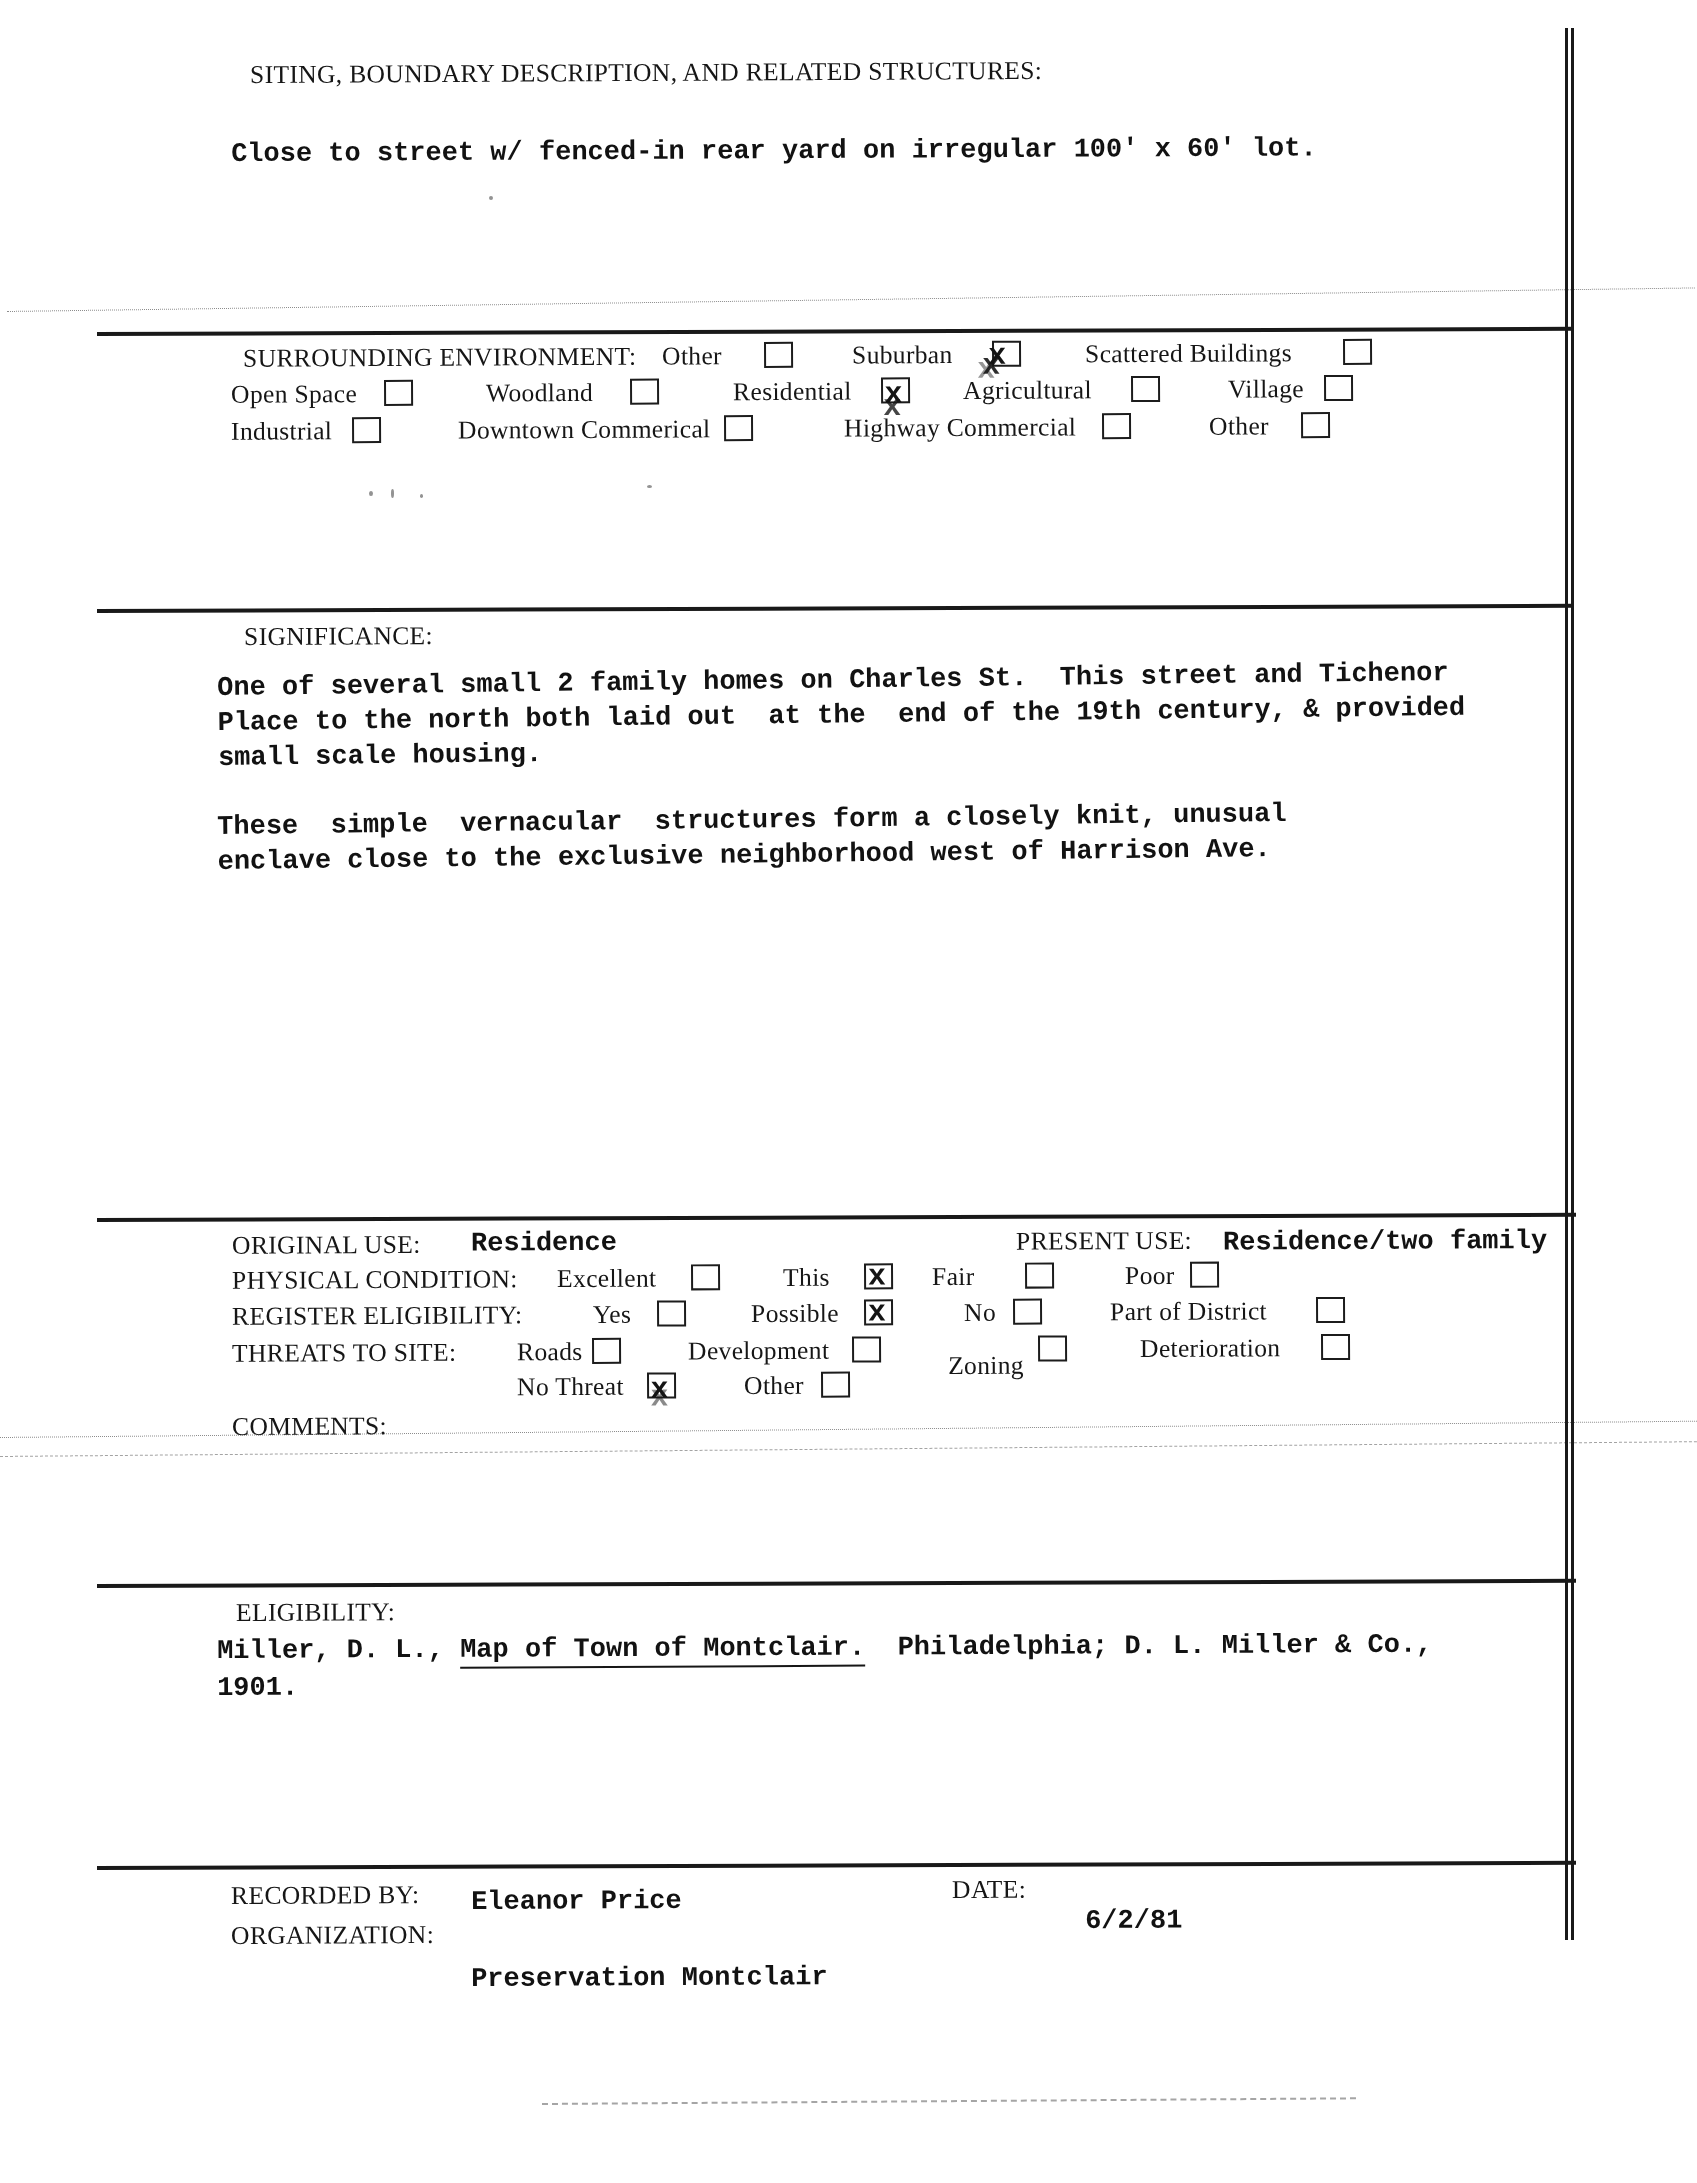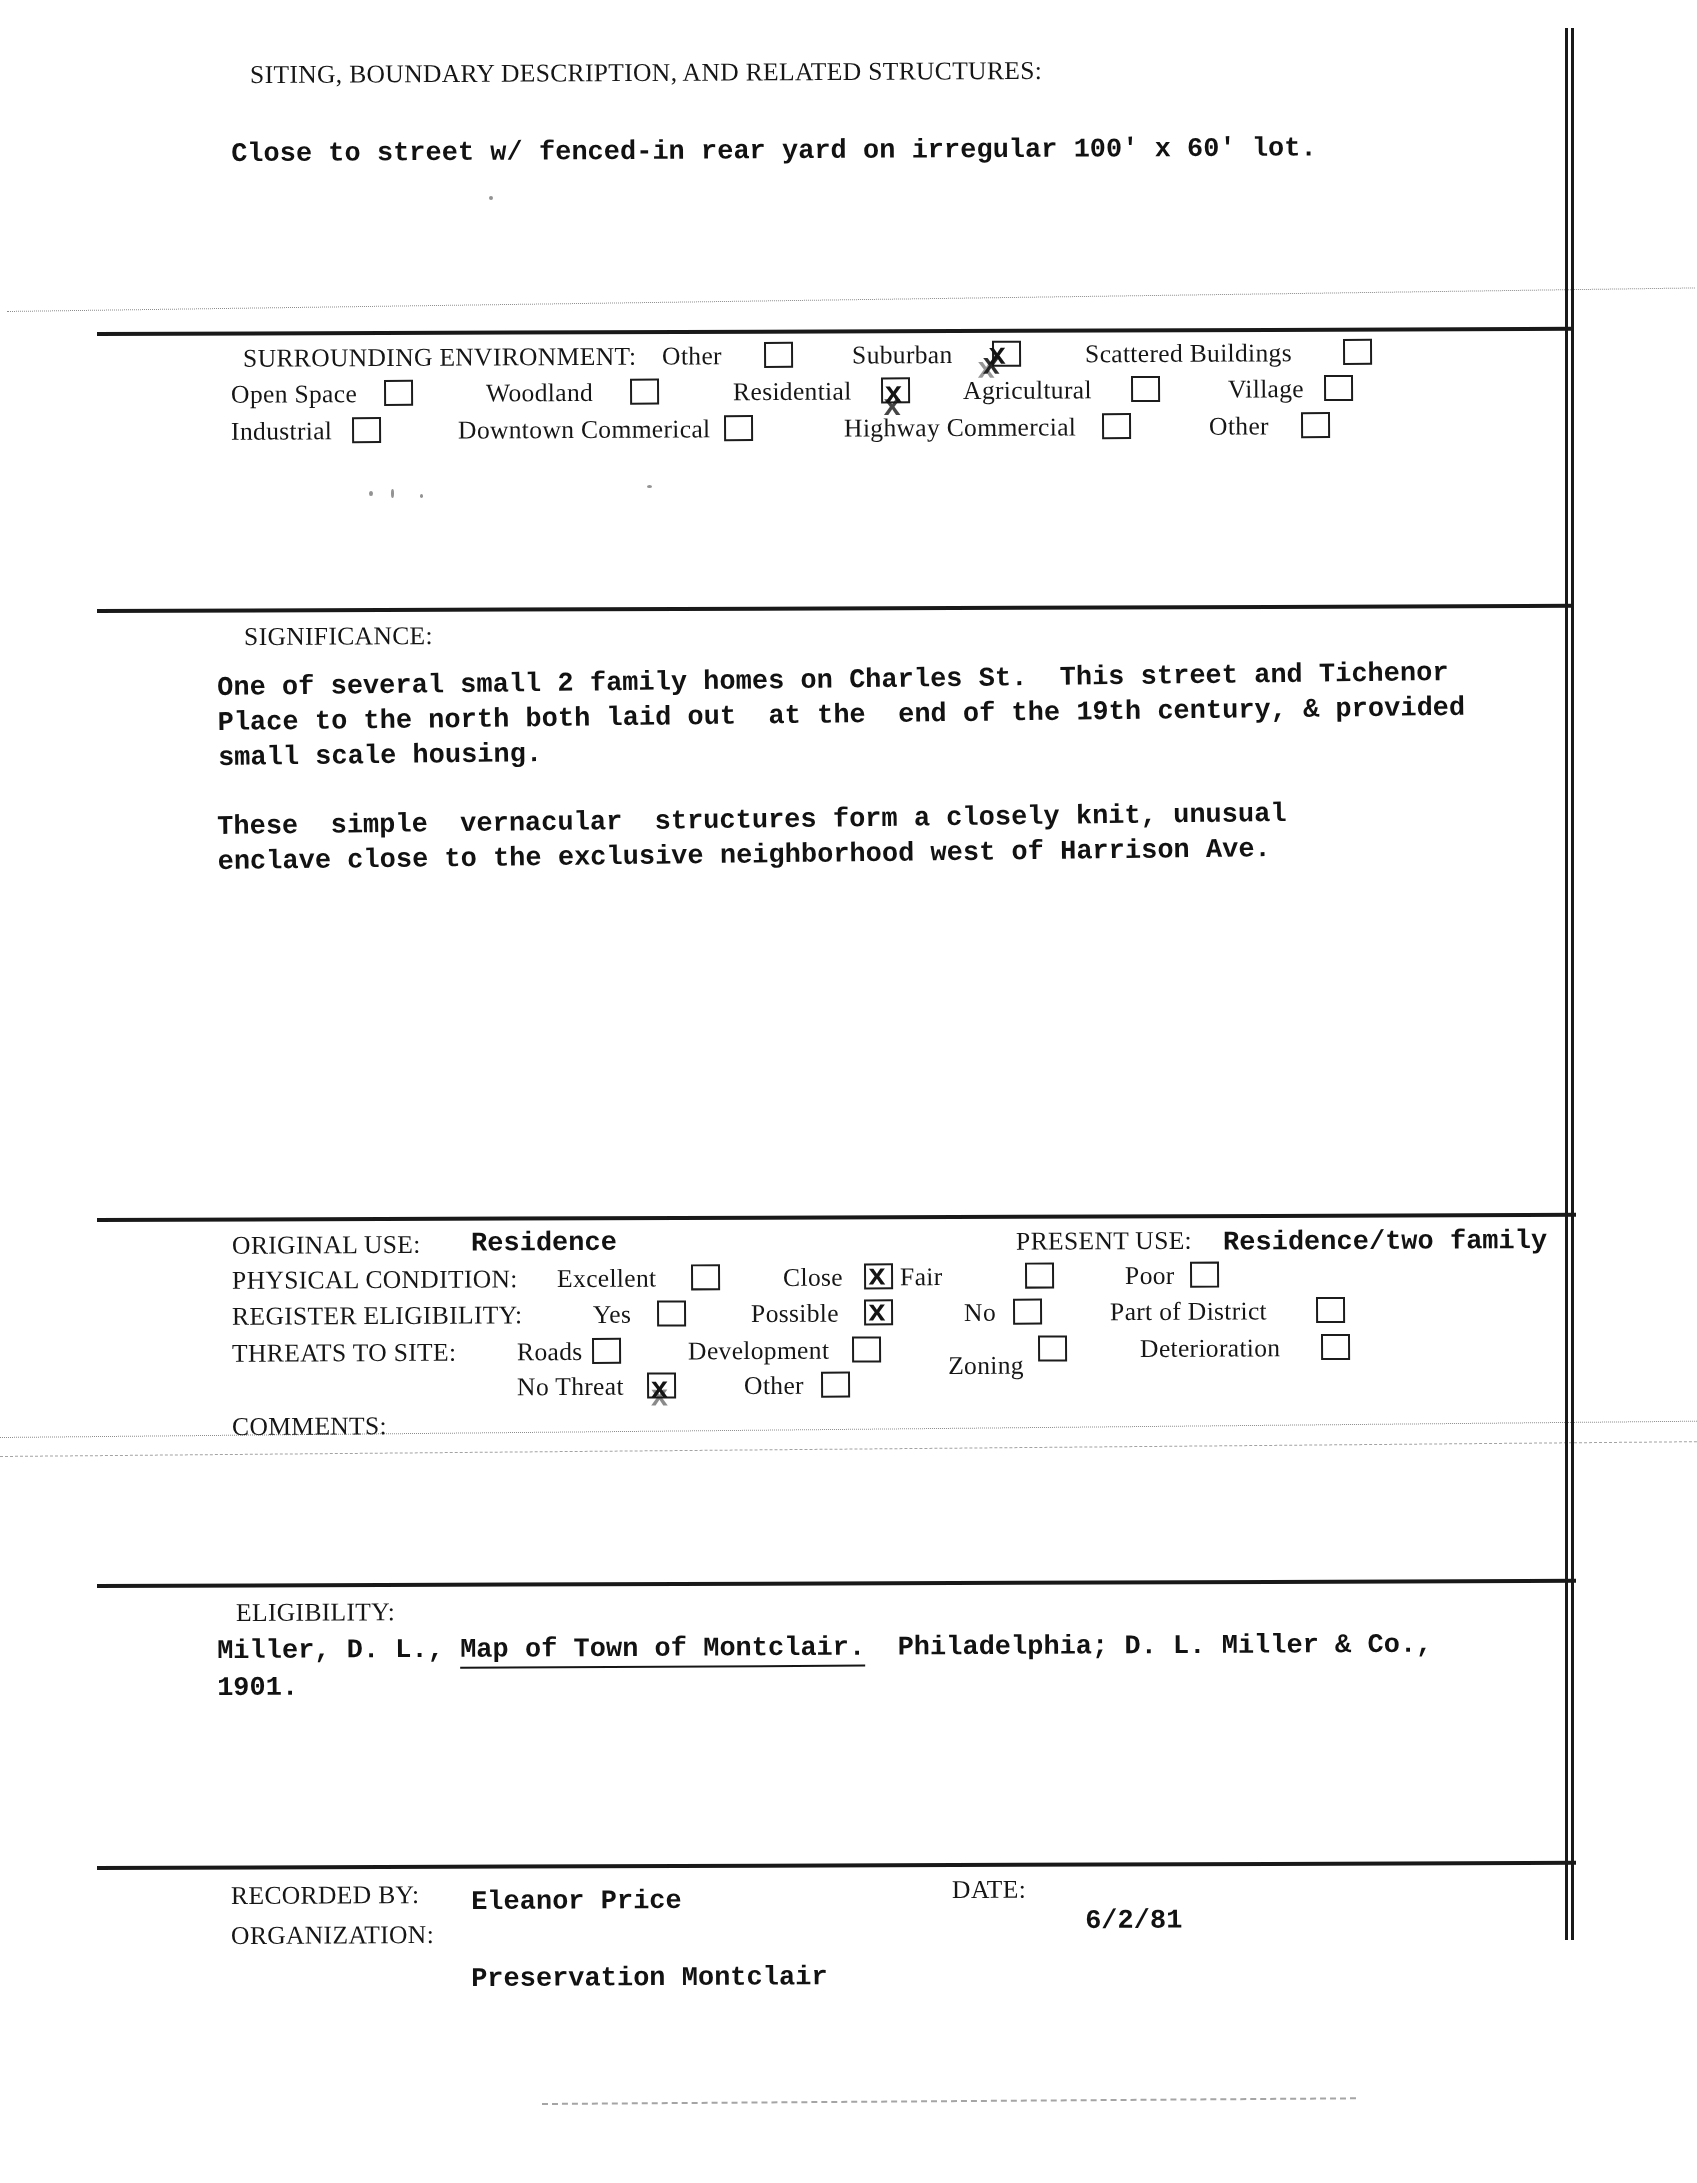--- a/index.html
+++ b/index.html
@@ -120,25 +120,25 @@
     <span class="mono" style="position:absolute;left:471px;top:-2.6px;">Residence</span>
     <span class="serif" style="left:1016px;">PRESENT USE:</span>
     <span class="mono" style="position:absolute;left:1223px;top:0;">Residence/two family</span>
   </div>
   <div class="row tilt-s" style="top:1267px;">
     <span class="serif" style="left:232px;">PHYSICAL CONDITION:</span>
     <span class="serif" style="left:557px;">Excellent</span>
     <span class="cb" style="left:691px;">
         <span class="mark"></span>
       </span>
-    <span class="serif" style="left:783px;">Close</span>
+    <span class="serif" style="left:783px;">This</span>
     <span class="cb" style="left:864px;">
         <span class="mark">x</span>
       </span>
-    <span class="serif" style="left:900px;text-align:right;">Fair</span>
+    <span class="serif" style="left:932px;text-align:right;">Fair</span>
     <span class="cb" style="left:1025px;">
         <span class="mark"></span>
       </span>
     <span class="serif" style="left:1125px;">Poor</span>
     <span class="cb" style="left:1190px;">
         <span class="mark"></span>
       </span>
   </div>
   <div class="row tilt-s" style="top:1303px;">
     <span class="serif" style="left:232px;">REGISTER ELIGIBILITY:</span>

